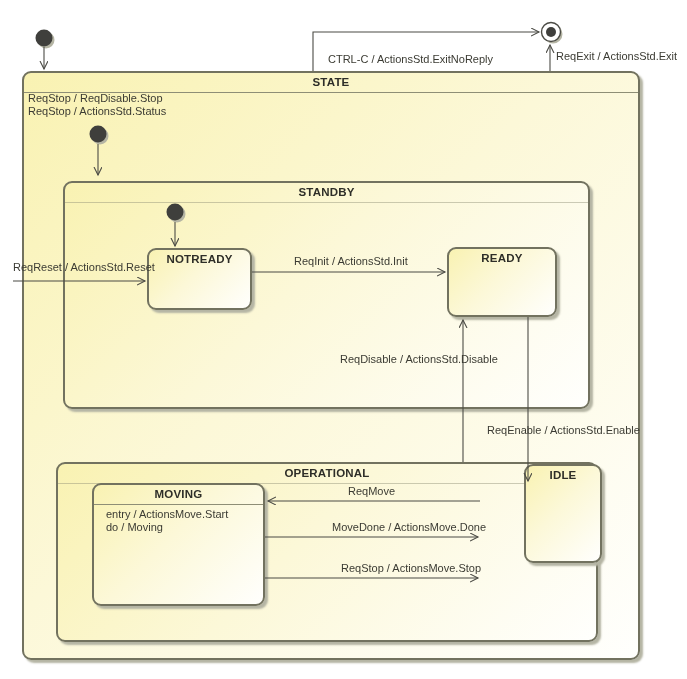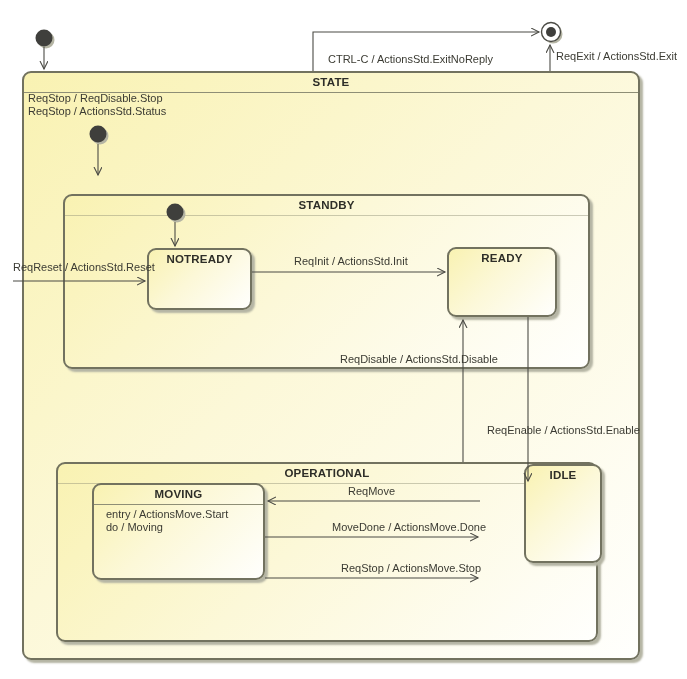--- a/index.html
+++ b/index.html
@@ -21,25 +21,25 @@
   .faintline .state-title{border-bottom:1px solid rgba(142,142,118,.45);padding-bottom:4px;}
   .state-body{font-size:11px;line-height:13px;padding:3px 12px;color:#3b3b33;}
   .lbl{
     position:absolute;font-size:11px;white-space:nowrap;color:#3b3b33;z-index:30;
   }
   .lbl2 div{white-space:nowrap;}
   #overlay{position:absolute;left:0;top:0;z-index:20;pointer-events:none;}
 
   
   #box-state{left:22px;top:71px;width:618px;height:589px;}
-  #box-standby{left:63px;top:194px;width:527px;height:175px;}
+  #box-standby{left:63px;top:181px;width:527px;height:228px;}
   #box-notready{left:147px;top:248px;width:105px;height:62px;}
   #box-ready{left:447px;top:247px;width:110px;height:70px;}
   #box-operational{left:56px;top:462px;width:542px;height:180px;}
-  #box-moving{left:92px;top:483px;width:173px;height:97px;}
+  #box-moving{left:92px;top:483px;width:173px;height:123px;}
   #box-idle{left:480px;top:464px;width:78px;height:99px;margin-left:44px;}
 
   #lbl-internal{left:28px;top:92px;line-height:12.5px;}
   #lbl-ctrlc{left:328px;top:14px;margin-top:39px;}
   #lbl-reqexit{left:556px;top:50px;}
   #lbl-reqreset{left:13px;top:261px;}
   #lbl-reqinit{left:294px;top:255px;}
   #lbl-reqdisable{left:340px;top:353px;}
   #lbl-reqenable{left:487px;top:424px;}
   #lbl-reqmove{left:348px;top:485px;}

